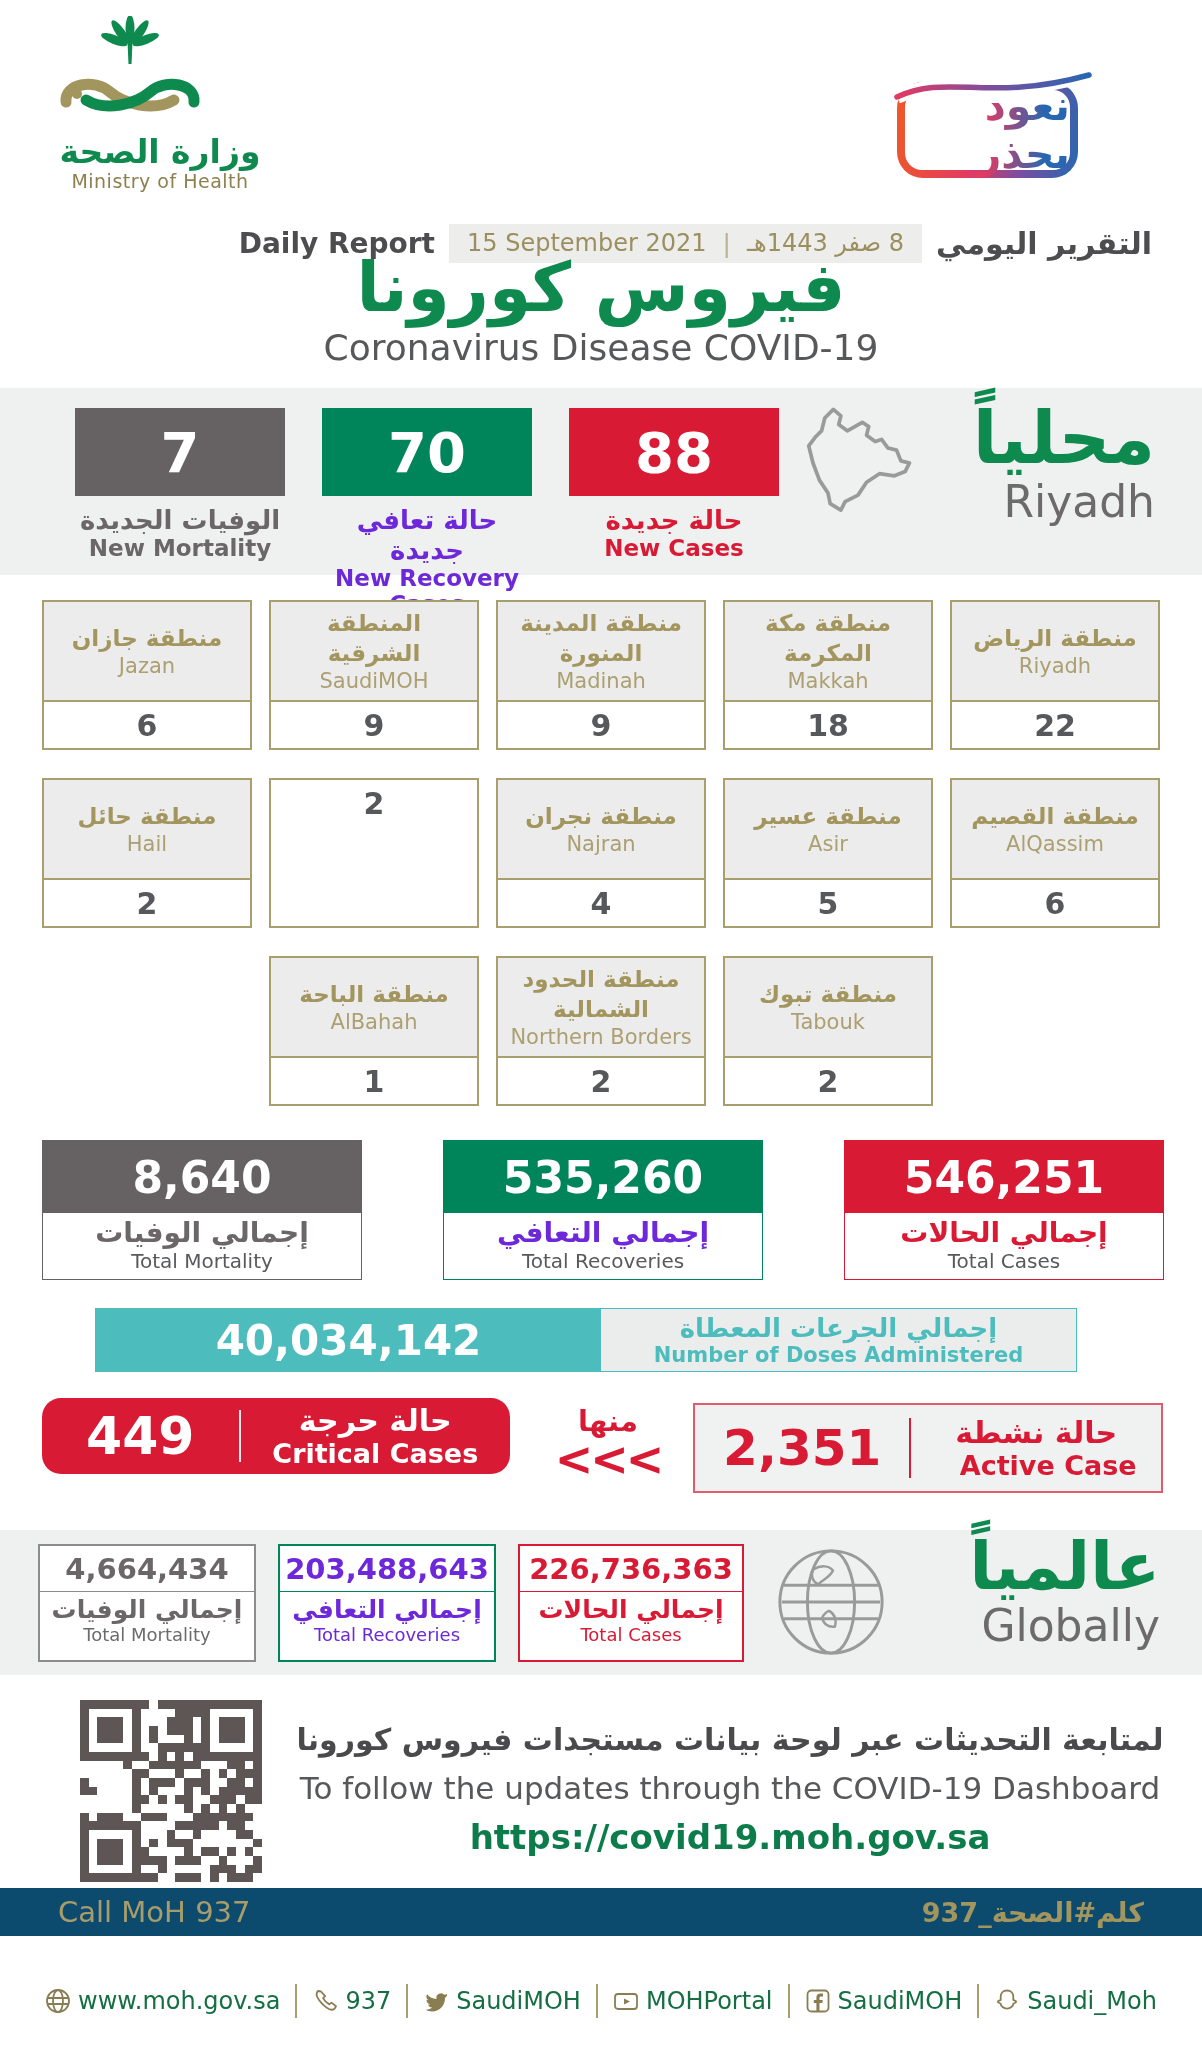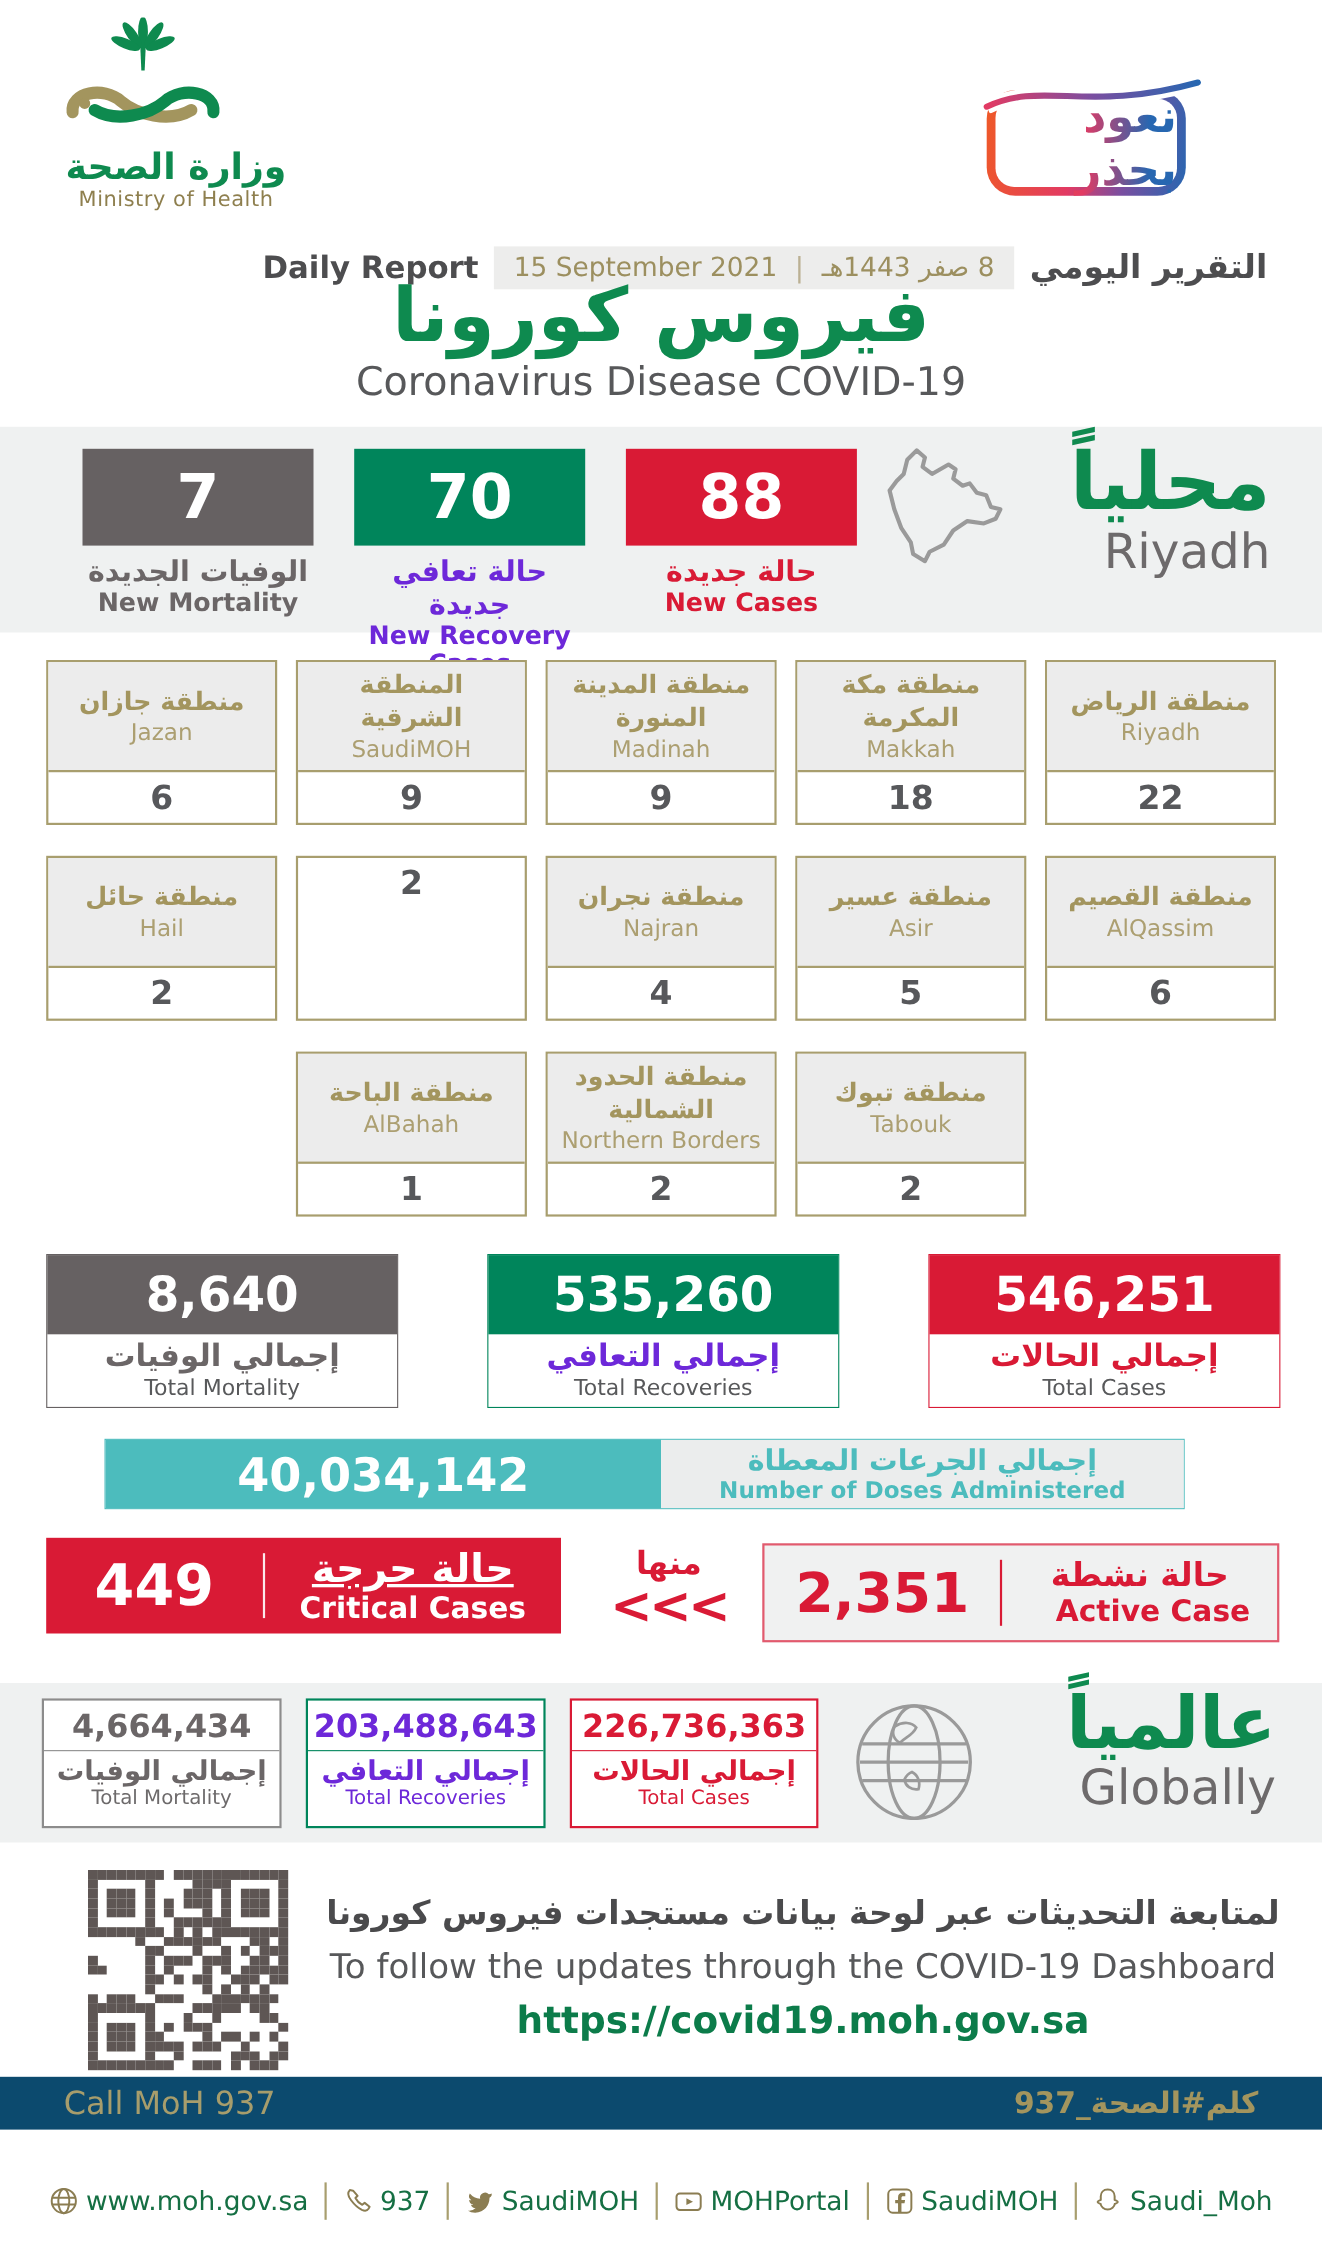--- a/index.html
+++ b/index.html
@@ -62,25 +62,25 @@
   .bd-gray{border-color:#666162;} .bd-green{border-color:#00855B;} .bd-red{border-color:#D91A35;}
 
   
   .doses{position:absolute;top:1308px;left:95px;width:982px;height:64px;border:1px solid #4CBCBD;display:flex;box-sizing:border-box;}
   .doses-val{width:505px;background:#4CBCBD;color:#fff;font-size:42px;font-weight:bold;display:flex;align-items:center;justify-content:center;}
   .doses-labels{flex:1;background:#EBEDED;display:flex;flex-direction:column;align-items:center;justify-content:center;color:#4CBCBD;}
   .doses-ar{font-size:26px;font-weight:bold;}
   .doses-en{font-size:21px;font-weight:600;}
 
   
-  .critical-box{position:absolute;top:1398px;left:42px;width:468px;height:87px;background:#D91A35;color:#fff;display:flex;align-items:center;}
+  .critical-box{position:absolute;top:1398px;left:42px;width:468px;height:76px;background:#D91A35;color:#fff;display:flex;align-items:center;border-radius:19px;}
   .cb-val{width:42%;text-align:center;font-size:52px;font-weight:bold;}
   .cb-div{width:2px;height:68%;background:rgba(255,255,255,.9);}
   .cb-labels{flex:1;text-align:center;}
-  .cb-ar{font-size:36px;font-weight:bold;text-decoration:underline;}
+  .cb-ar{font-size:30px;font-weight:bold;}
   .cb-en{font-size:27px;font-weight:600;}
   .of-which{position:absolute;top:1404px;left:548px;width:120px;text-align:center;color:#D91A35;}
   .ow-ar{font-size:29px;font-weight:bold;}
   .ow-chev{font-size:46px;font-weight:bold;letter-spacing:-3px;line-height:.95;}
   .active-box{position:absolute;top:1403px;left:693px;width:470px;height:90px;background:#F0F1F1;border:2px solid #E25A6E;
               display:flex;align-items:center;color:#D91A35;box-sizing:border-box;}
   .ab-val{width:46%;text-align:center;font-size:50px;font-weight:bold;}
   .ab-div{width:2px;height:70%;background:#D91A35;}
   .ab-labels{flex:1;text-align:center;}
   .ab-ar{font-size:30px;font-weight:bold;}

